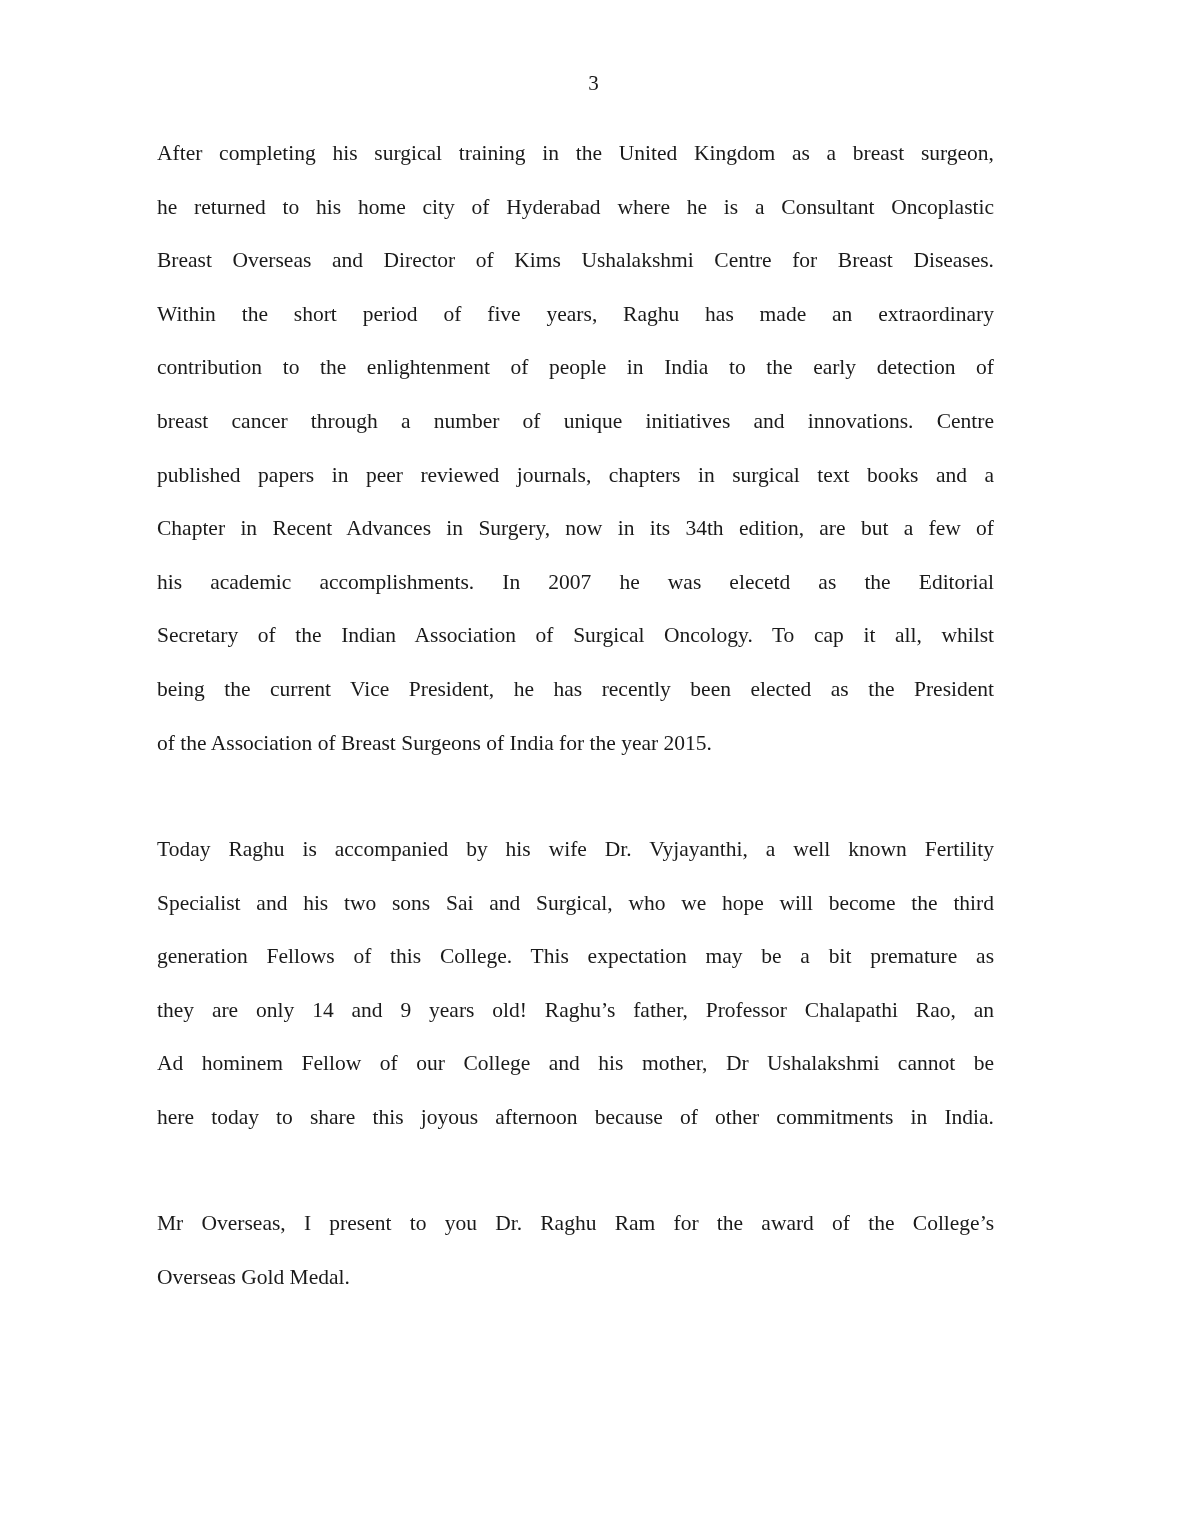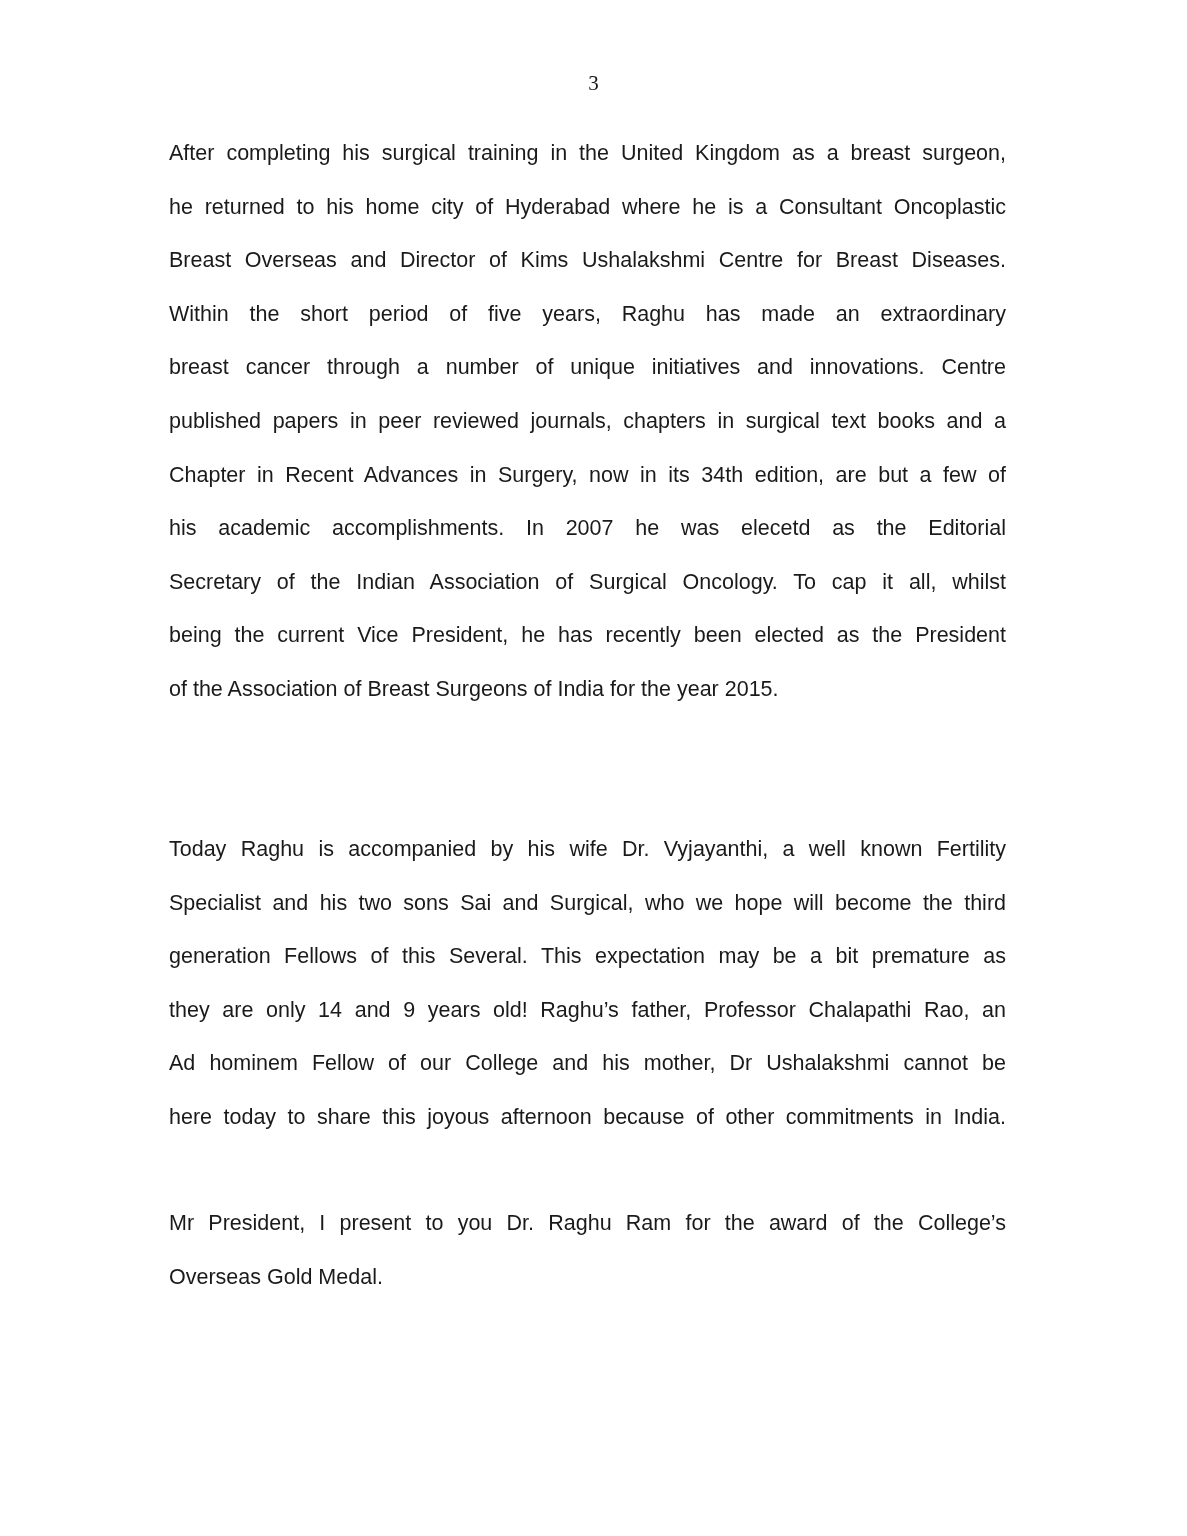--- a/index.html
+++ b/index.html
@@ -19,23 +19,23 @@
       top: 70px;
       left: 0;
       width: 1187px;
       text-align: center;
       font-family: "Liberation Serif", serif;
       font-size: 21px;
       line-height: 26px;
     }
     .paragraph {
       position: absolute;
-      left: 169px;
+      left: 157px;
       width: 837px;
-      font-family: Liberation Sans, sans-serif;
+      font-family: Liberation Serif, serif;
       font-size: 21.5px;
     }
     .line {
       display: block;
       height: 53.6px;
       line-height: 26px;
       white-space: nowrap;
       text-align: justify;
       text-align-last: justify;
     }
@@ -49,34 +49,35 @@
 </head>
 <body>
 
 <div class="page-number">3</div>
 
 <div class="paragraph" id="para-1">
   <span class="line">After completing his surgical training in the United Kingdom as a breast surgeon,</span>
   <span class="line">he returned to his home city of Hyderabad where he is a Consultant Oncoplastic</span>
   <span class="line">Breast Overseas and Director of Kims Ushalakshmi Centre for Breast Diseases.</span>
   <span class="line">Within the short period of five years, Raghu has made an extraordinary</span>
+  <span class="line">contribution to the enlightenment of people in India to the early detection of</span>
   <span class="line">breast cancer through a number of unique initiatives and innovations. Centre</span>
   <span class="line">published papers in peer reviewed journals, chapters in surgical text books and a</span>
   <span class="line">Chapter in Recent Advances in Surgery, now in its 34th  edition, are but a few of</span>
   <span class="line">his academic accomplishments. In 2007 he was elecetd as the Editorial</span>
   <span class="line">Secretary of the Indian Association of Surgical Oncology. To cap it all, whilst</span>
   <span class="line">being the current Vice President, he has recently been elected as the President</span>
   <span class="line last">of the Association of Breast Surgeons of India for the year 2015.</span>
 </div>
 
 <div class="paragraph" id="para-2">
   <span class="line">Today Raghu is accompanied by his wife Dr. Vyjayanthi, a well known Fertility</span>
   <span class="line">Specialist and his two sons Sai and Surgical, who we hope will become the third</span>
-  <span class="line">generation Fellows of this Several. This expectation may be a bit premature as</span>
+  <span class="line">generation Fellows of this College. This expectation may be a bit premature as</span>
   <span class="line">they are only 14 and 9 years old! Raghu’s father, Professor Chalapathi Rao, an</span>
   <span class="line">Ad hominem Fellow of our College and his mother, Dr Ushalakshmi cannot be</span>
   <span class="line">here today to share this joyous afternoon because of other commitments in India.</span>
 </div>
 
 <div class="paragraph" id="para-3">
-  <span class="line">Mr President, I present to you Dr. Raghu Ram for the award of the College’s</span>
+  <span class="line">Mr Overseas, I present to you Dr. Raghu Ram for the award of the College’s</span>
   <span class="line last">Overseas Gold Medal.</span>
 </div>
 
 </body></html>

